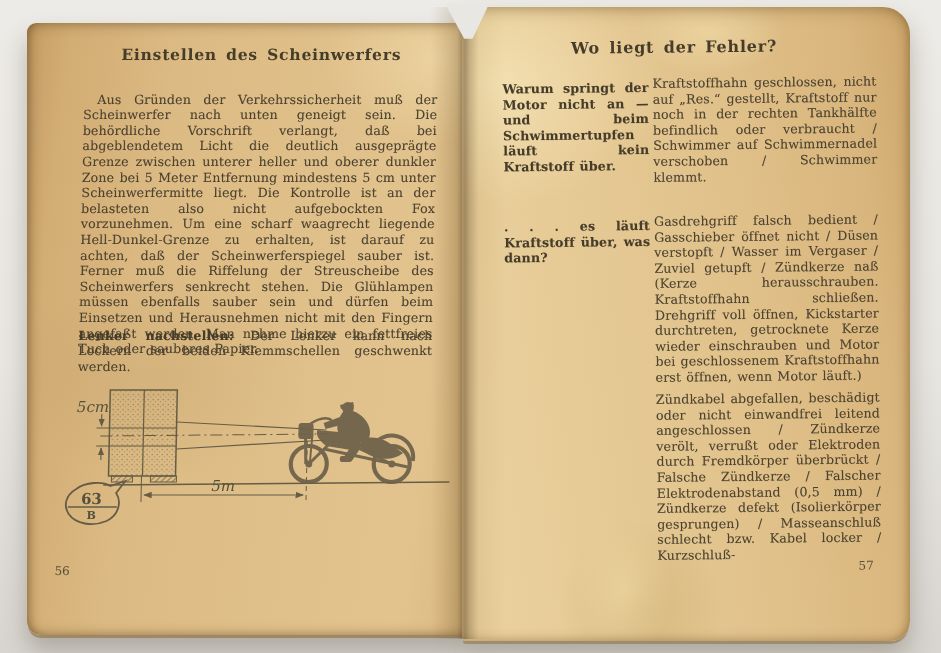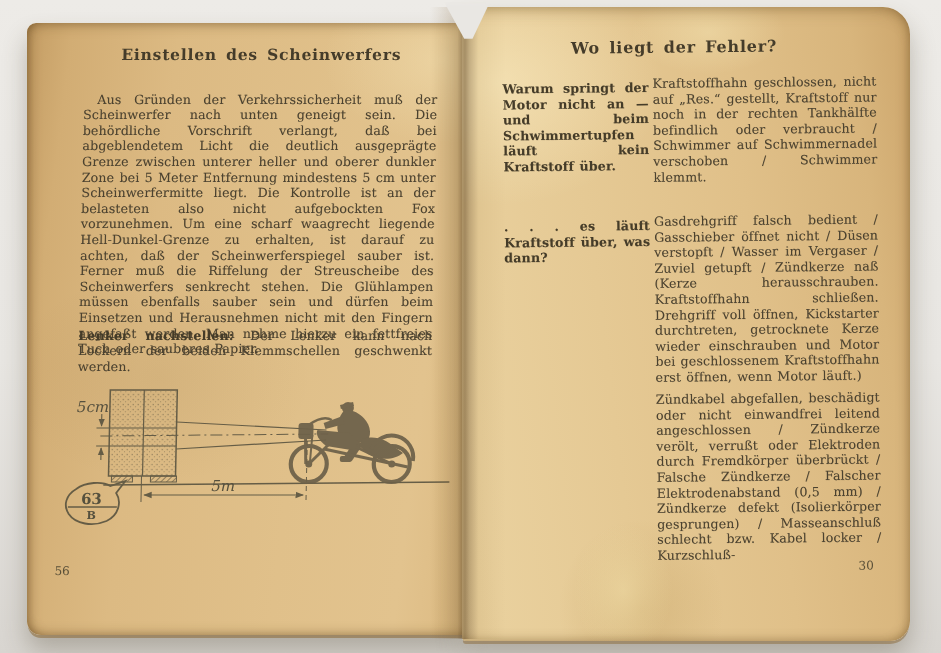--- a/index.html
+++ b/index.html
@@ -186,20 +186,20 @@
       <div class="qa-row r2">
         <div class="body qa-q">. . . es läuft Kraftstoff über, was dann?</div>
         <div class="body qa-a">Gasdrehgriff falsch bedient / Gasschieber öffnet nicht / Düsen verstopft / Wasser im Vergaser / Zuviel getupft / Zündkerze naß (Kerze herausschrauben. Kraftstoffhahn schließen. Drehgriff voll öffnen, Kickstarter durchtreten, getrocknete Kerze wieder einschrauben und Motor bei geschlossenem Kraftstoffhahn erst öffnen, wenn Motor läuft.)</div>
       </div>
 
       <div class="qa-row r3">
         <div class="body qa-q"></div>
         <div class="body qa-a">Zündkabel abgefallen, beschädigt oder nicht einwandfrei leitend angeschlossen / Zündkerze verölt, verrußt oder Elektroden durch Fremdkörper überbrückt / Falsche Zündkerze / Falscher Elektrodenabstand (0,5 mm) / Zündkerze defekt (Isolierkörper gesprungen) / Masseanschluß schlecht bzw. Kabel locker / Kurzschluß-</div>
       </div>
 
-      <div class="pagenum pn-right">30</div>
+      <div class="pagenum pn-right">57</div>
     </div>
   </div>
 
   <div class="gutter"></div>
   <div class="gutter-notch"></div>
 
 </div>
 
 </body></html>

